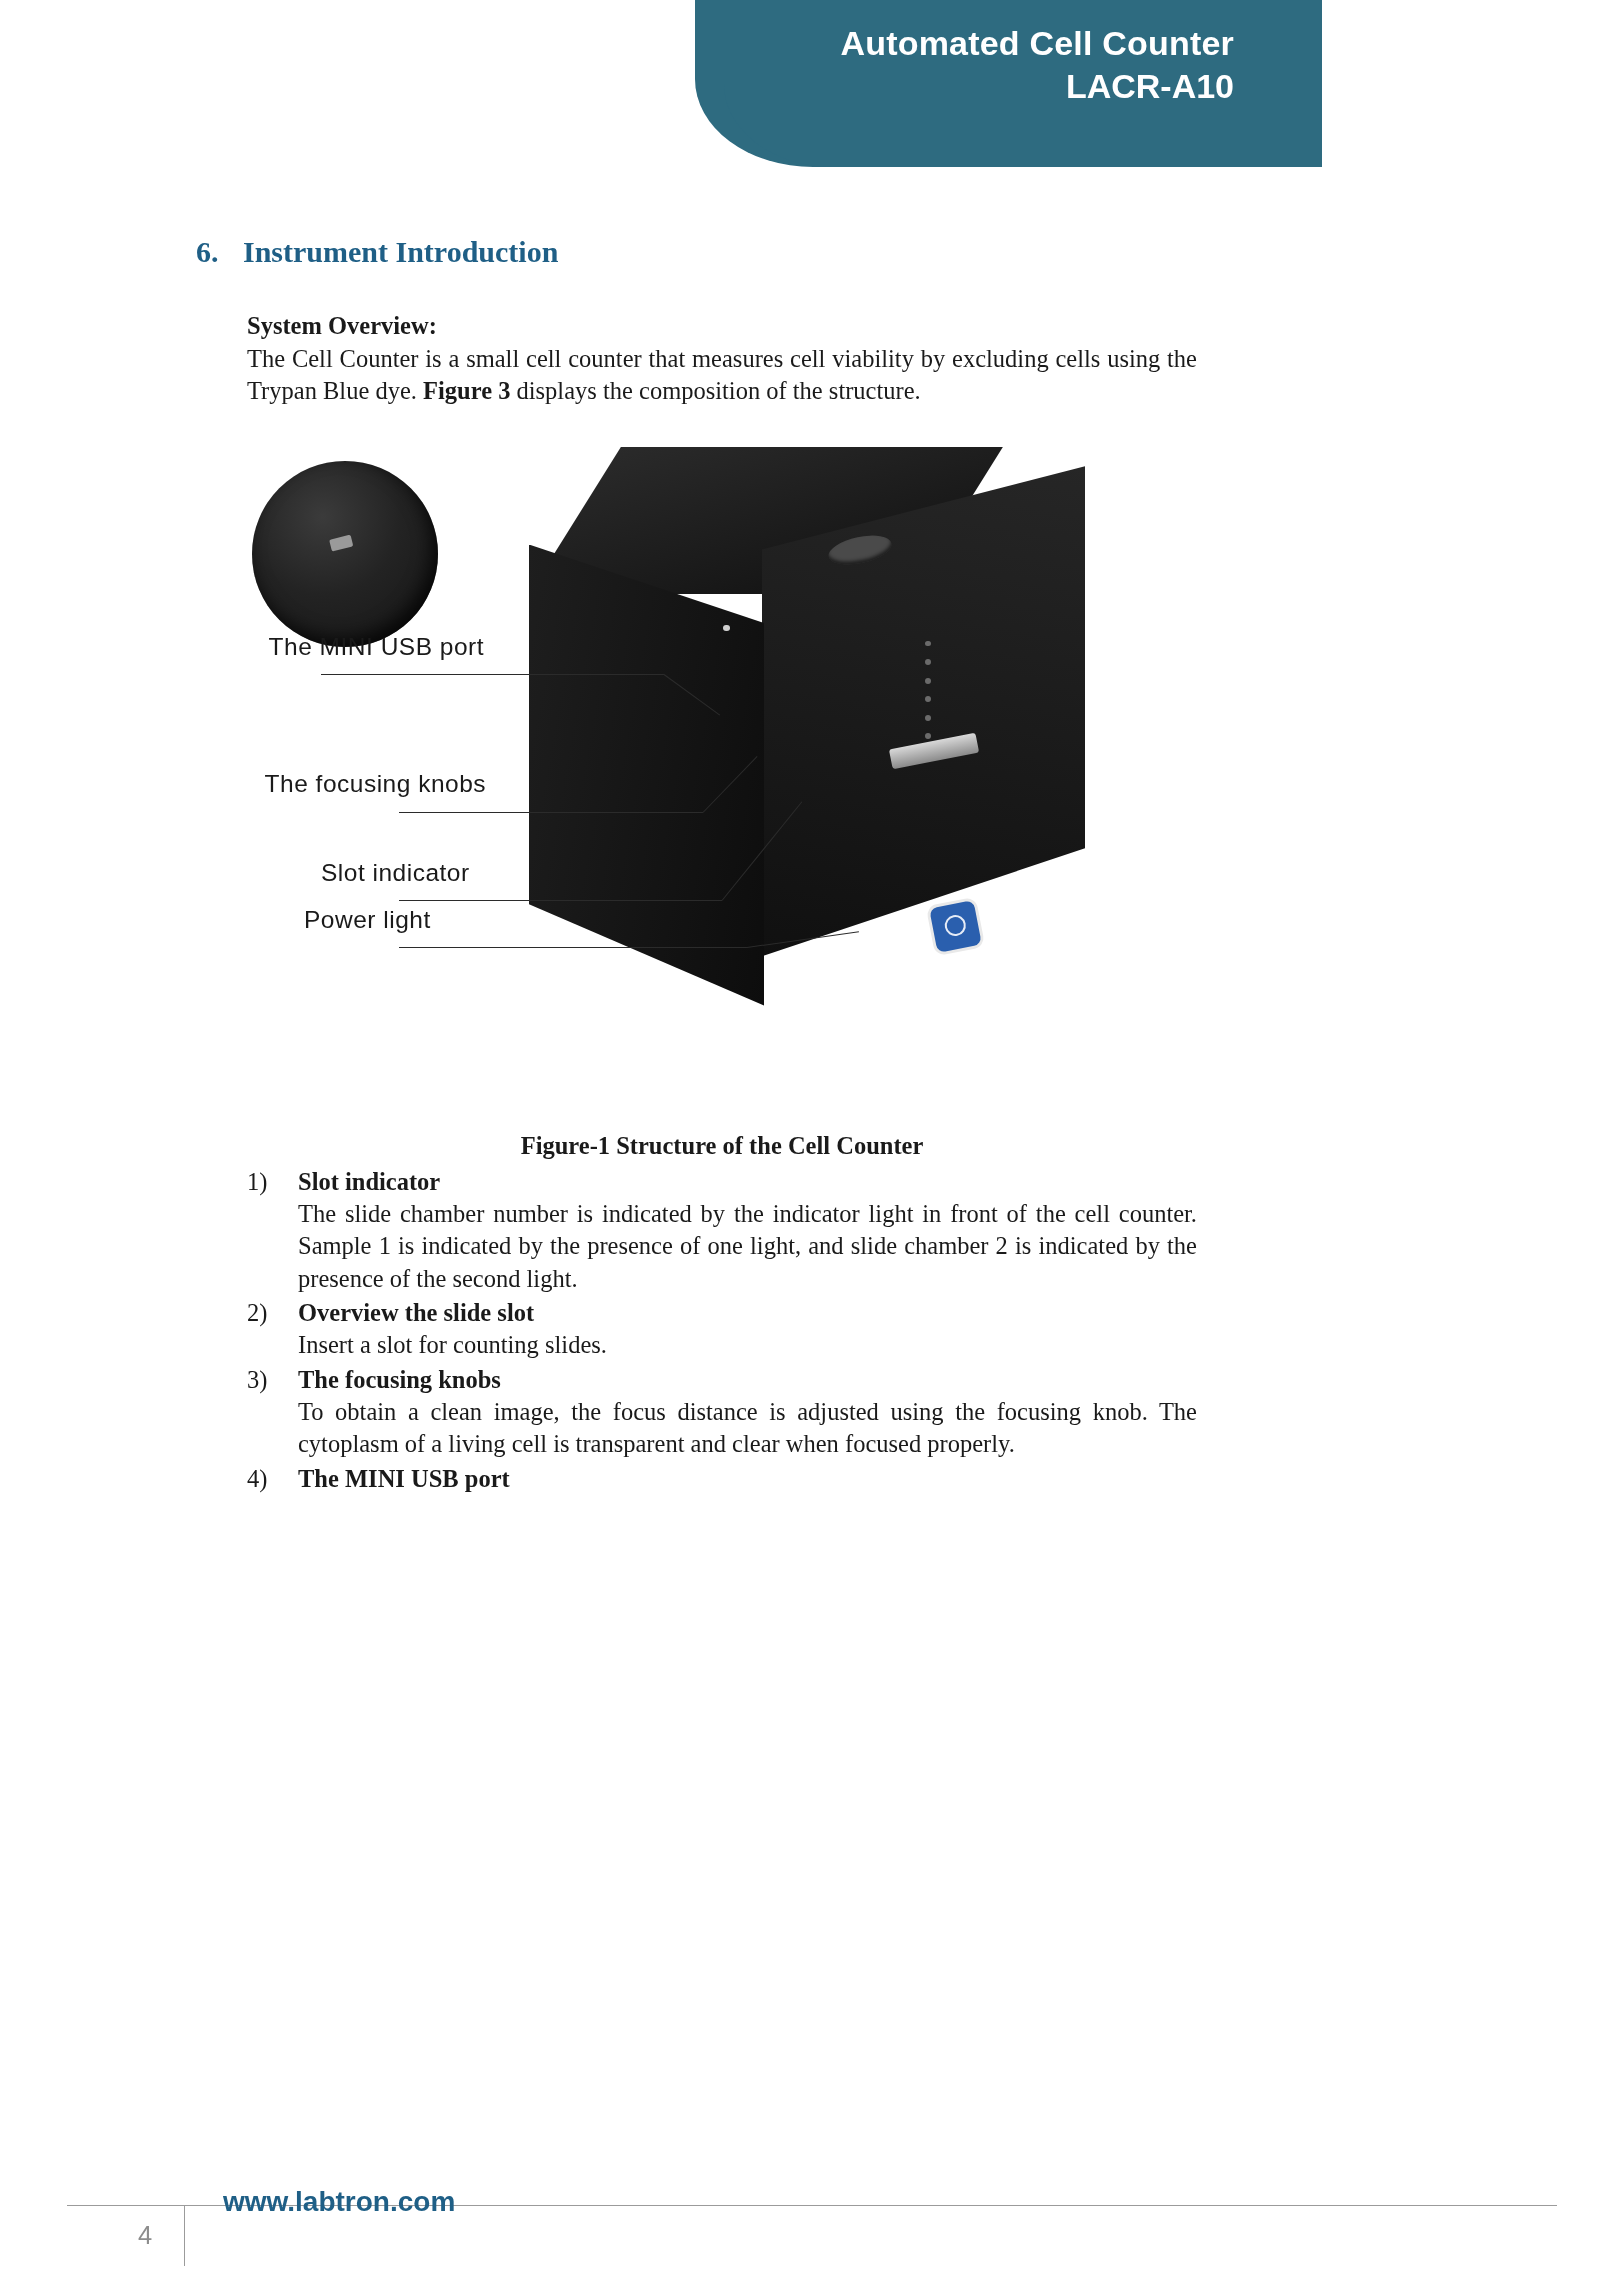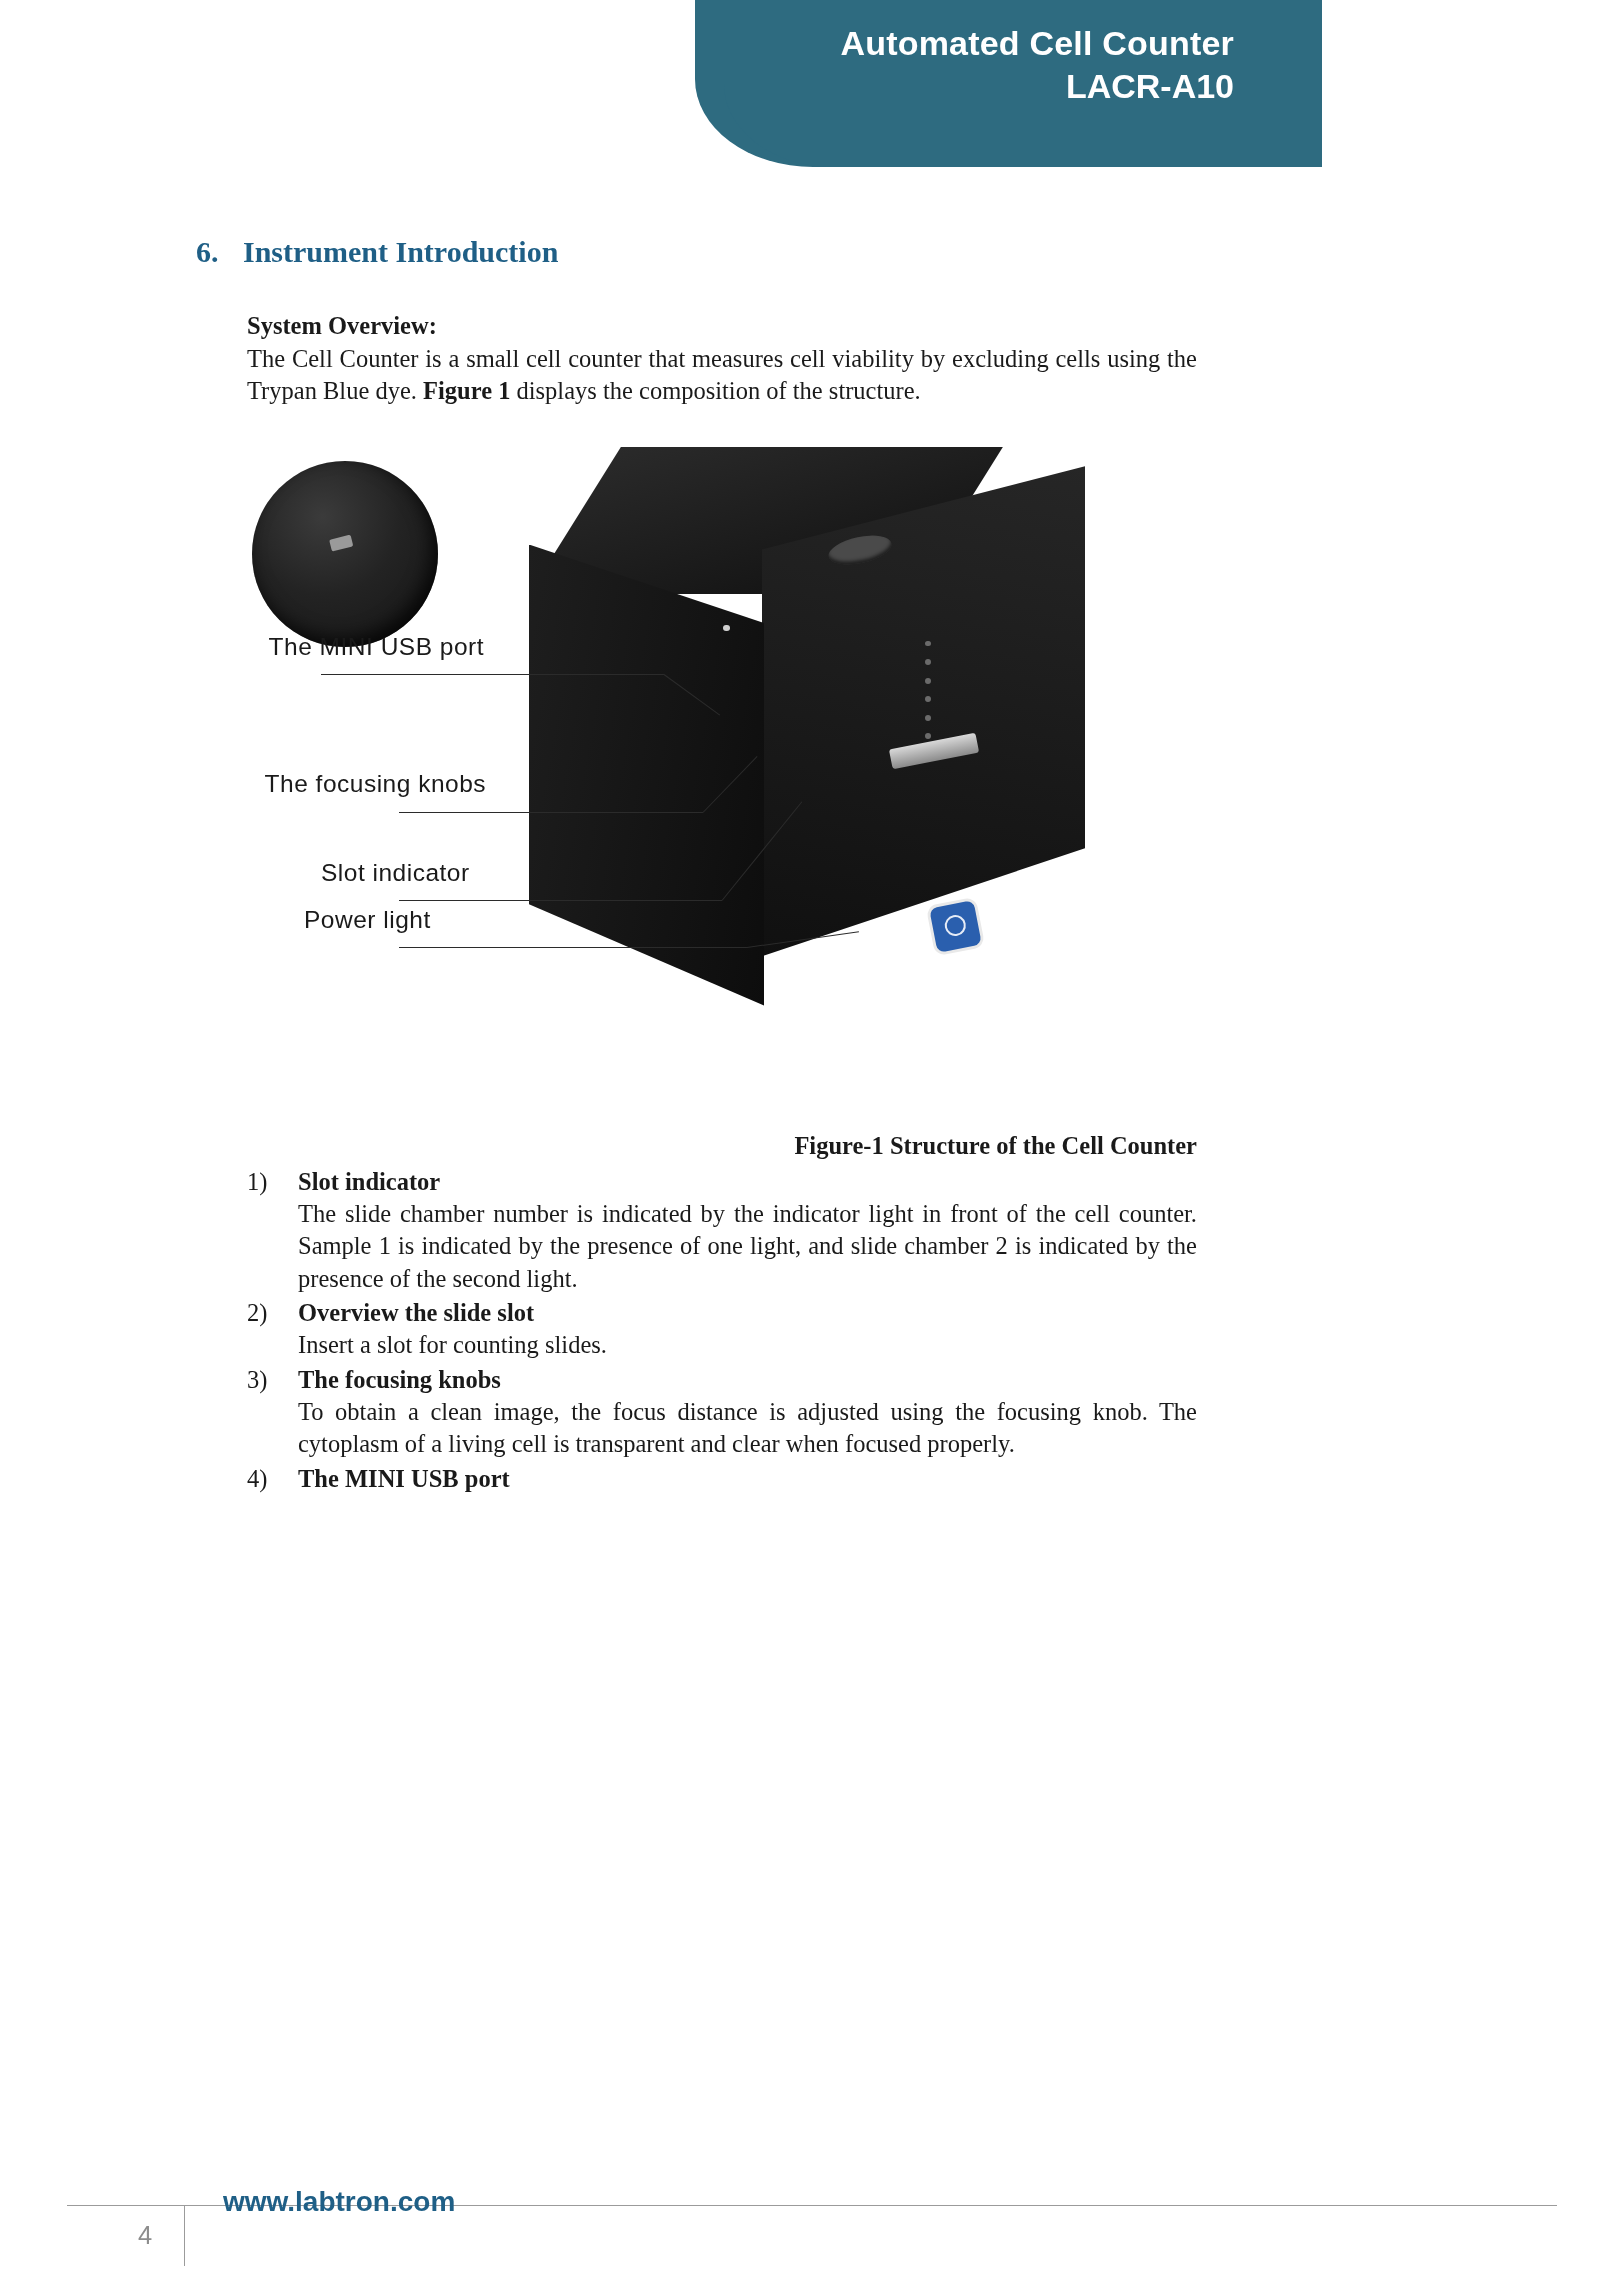--- a/index.html
+++ b/index.html
@@ -255,21 +255,21 @@
     border-top: 1.6px solid #2b2b2b;
     transform-origin: left center;
   }
   .dg-usb   { left: 417px; top: 227px; width: 69px;  transform: rotate(36deg); }
   .dg-focus { left: 456px; top: 365px; width: 78px;  transform: rotate(-46deg); }
   .dg-slot  { left: 475px; top: 453px; width: 127px; transform: rotate(-51deg); }
   .dg-power { left: 500px; top: 500px; width: 113px; transform: rotate(-8deg); }
 
   .fig-caption {
     margin-top: 9.8px;
-    text-align: right;
+    text-align: center;
     font-size: 24.5px;
     font-weight: bold;
   }
 
   
   .list {
     margin-left: 247px;
     margin-right: 196px;
     margin-top: 33px;
   }
@@ -349,21 +349,21 @@
 </div>
 
 <div class="content">
 
   <div class="section-heading">
     <span class="num">6.</span><span>Instrument Introduction</span>
   </div>
 
   <div class="body-block">
     <div class="subhead">System Overview:</div>
-    <div class="para"><span>The Cell Counter is a small cell counter that measures cell viability by excluding cells using the Trypan Blue dye. </span><b>Figure 1</b><span> displays the composition of the structure.</span></div>
+    <div class="para"><span>The Cell Counter is a small cell counter that measures cell viability by excluding cells using the Trypan Blue dye. </span><b>Figure 3</b><span> displays the composition of the structure.</span></div>
 
     <div class="figure-wrap">
       <div class="figure-stage">
 
         <div class="knob">
           <div class="knob-slot"></div>
         </div>
 
         <div class="body-box">
           <div class="face-top"></div>

